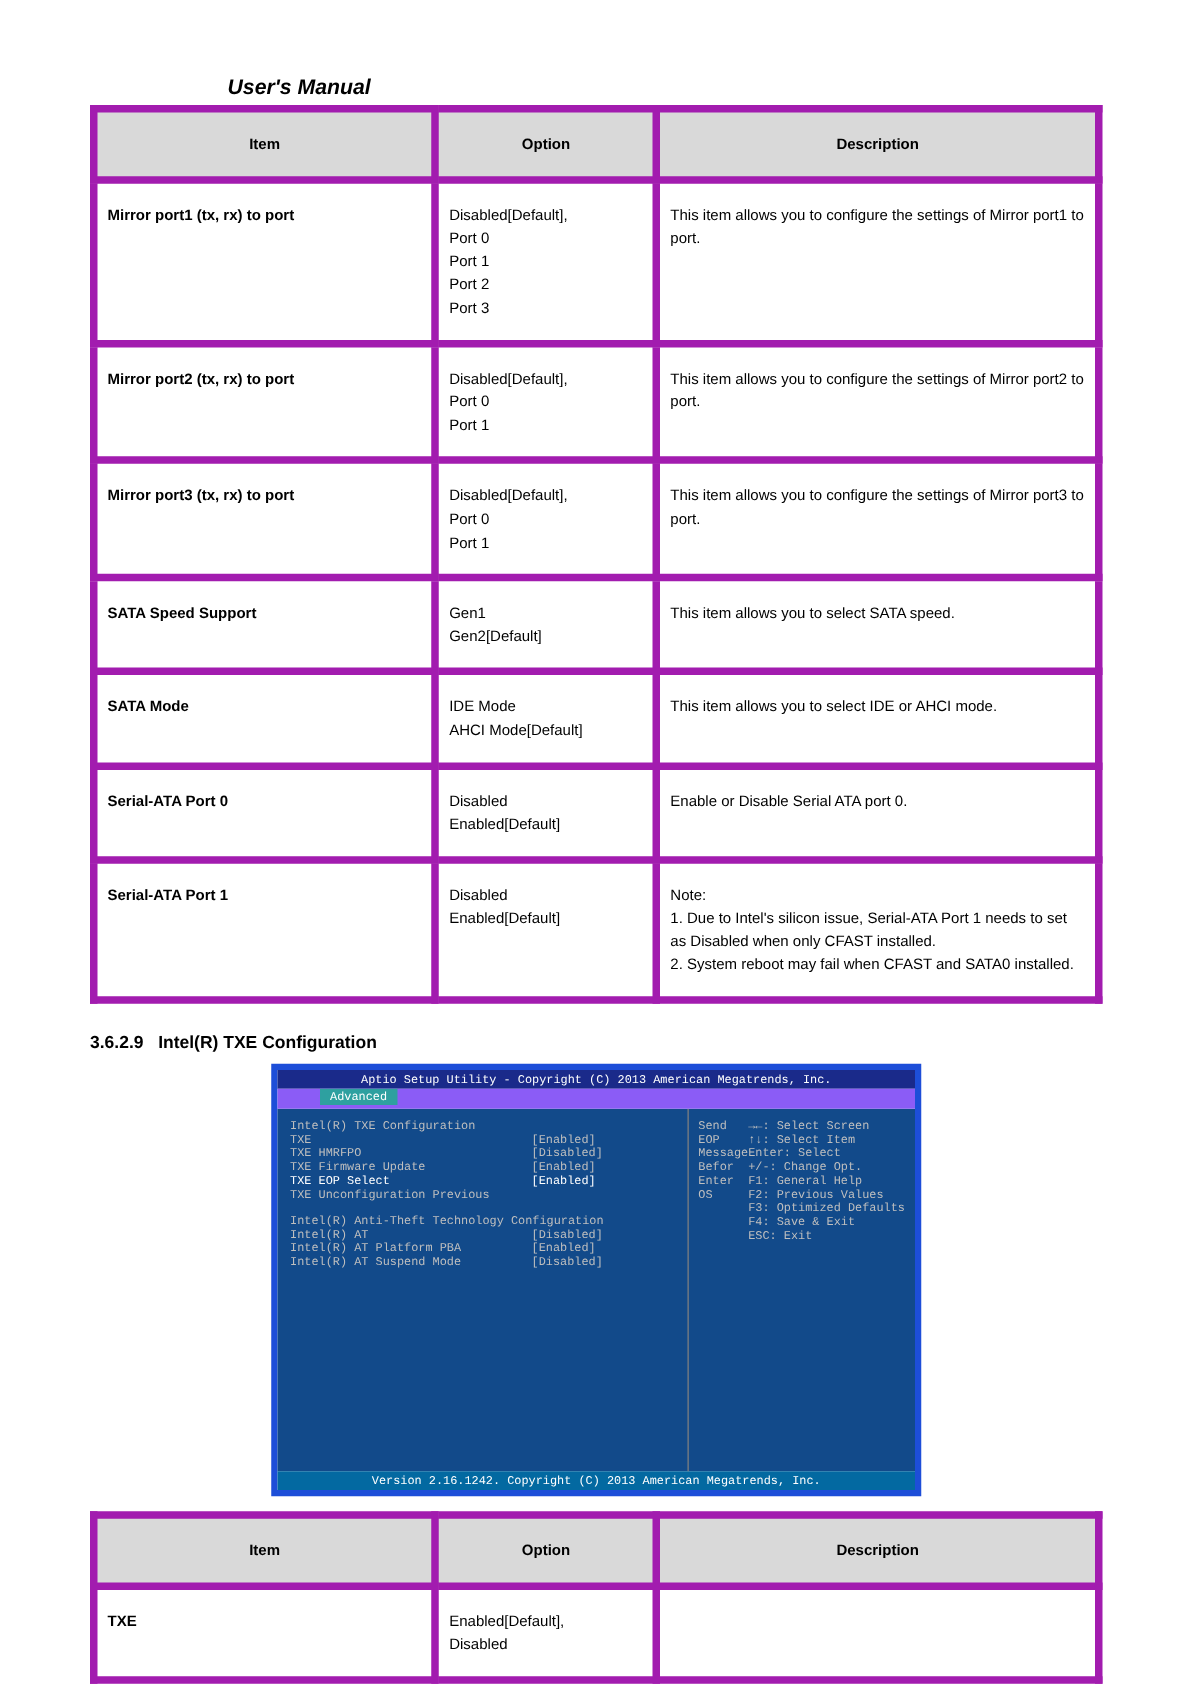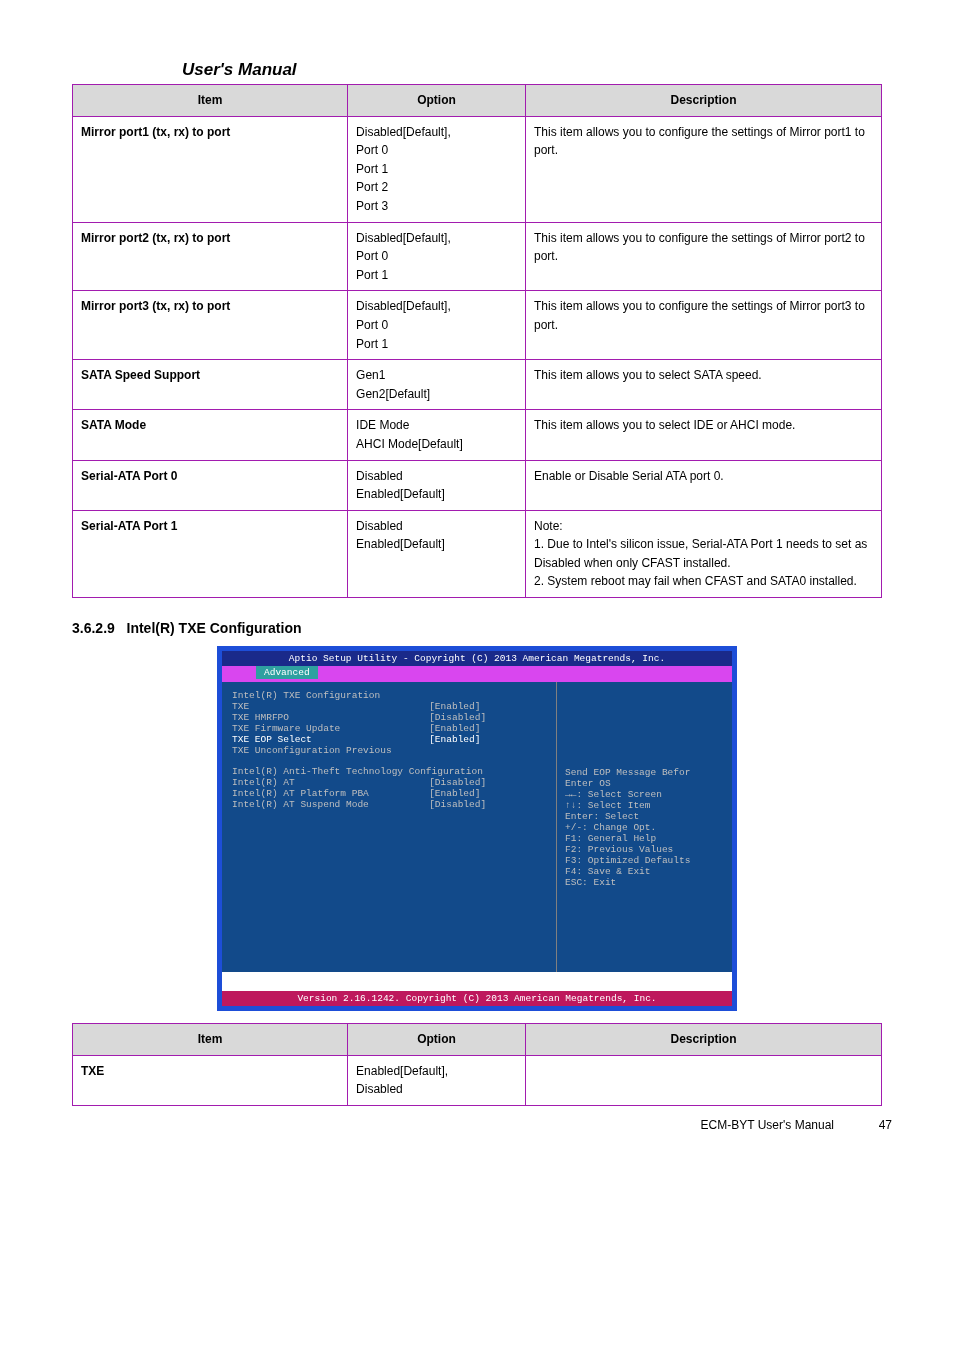--- a/index.html
+++ b/index.html
@@ -1,39 +1,39 @@
 <!DOCTYPE html>
 <html><head>
 <meta charset="utf-8">
 <style>
   * { box-sizing: border-box; margin: 0; padding: 0; }
   html, body { width: 954px; background: #fff; font-family: Arial, Helvetica, sans-serif; color: #000; }
   .page { width: 954px; padding: 60px 72px 40px 72px; position: relative; }
   .manual-title { font-style: italic; font-weight: bold; font-size: 17px; margin: 0 0 4px 110px; }
   table.spec { width: 100%; border-collapse: collapse; table-layout: fixed; }
-  table.spec th, table.spec td { border: 1px solid #a21caf; padding: 6px 8px; font-size: 12px; vertical-align: top; line-height: 1.55; }
+  table.spec th, table.spec td { border: 6px solid #a21caf; padding: 16px 8px; font-size: 12px; vertical-align: top; line-height: 1.55; }
   table.spec th { background: #d9d9d9; font-weight: bold; text-align: center; }
   table.spec col.c1 { width: 34%; }
   table.spec col.c2 { width: 22%; }
   table.spec col.c3 { width: 44%; }
   .item-cell { font-weight: bold; }
   .sec-title { font-weight: bold; font-size: 14px; margin: 22px 0 10px 0; }
   .bios-shot { width: 520px; margin: 0 auto 12px auto; font-family: "Courier New", monospace; font-size: 9.5px; color: #bfbfbf; border: 5px solid #1d4ed8; }
   .bios-top { background: #1a2a8a; color: #fff; text-align: center; padding: 2px 0; font-size: 9.5px; }
-  .bios-tabbar { background: #d946ef; height: 16px; position: relative; }
+  .bios-tabbar { background: #8b5cf6; height: 16px; position: relative; }
   .bios-tab { position: absolute; top: 0; left: 34px; background: #2ea0a0; color: #fff; padding: 1px 8px; font-size: 9.5px; }
   .bios-body { display: flex; background: #124a8a; min-height: 290px; }
   .bios-left { flex: 2; padding: 8px 6px 8px 10px; border-right: 1px solid #808080; }
-  .bios-right { flex: 1; padding: 8px 8px; display: flex; flex-direction: column; justify-content: center; }
+  .bios-right { flex: 1; padding: 8px 8px; display: flex; justify-content: space-between; }
   .bios-row { display: flex; }
   .bios-row .lbl { width: 62%; white-space: pre; }
   .bios-row .val { width: 38%; white-space: pre; }
   .bios-help { color: #bfbfbf; }
   .bios-keys div { white-space: pre; }
-  .bios-bottom { background: #be185d; color: #fff; text-align: center; padding: 2px 0; font-size: 9.5px; margin-top: 19px; }
+  .bios-bottom { background: #0369a1; color: #fff; text-align: center; padding: 2px 0; font-size: 9.5px; }
   .hi { color: #fff; }
   .foot-page { position: absolute; right: 62px; bottom: 14px; font-size: 12px; }
   .foot-title { position: absolute; right: 120px; bottom: 14px; font-size: 12px; margin-top: 45px; }
 </style>
 </head>
 <body>
 <div class="page">
 
 <h2 class="manual-title">User's Manual</h2>
 

